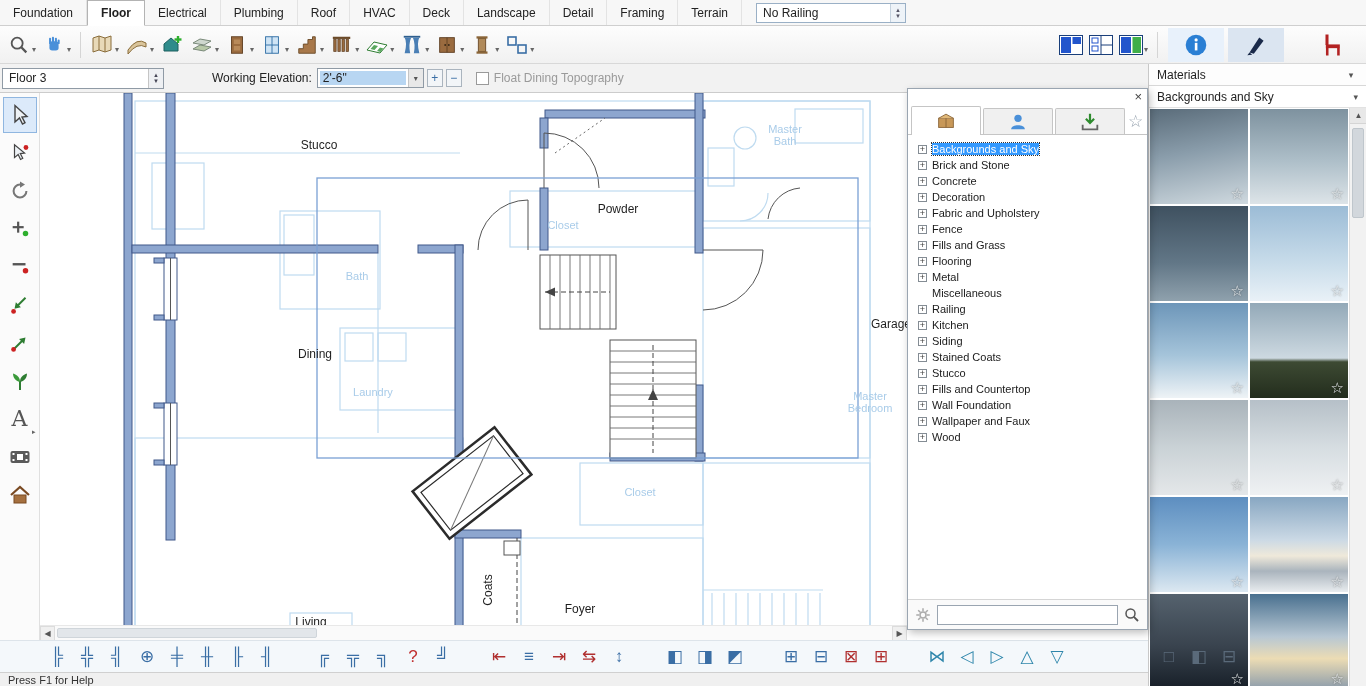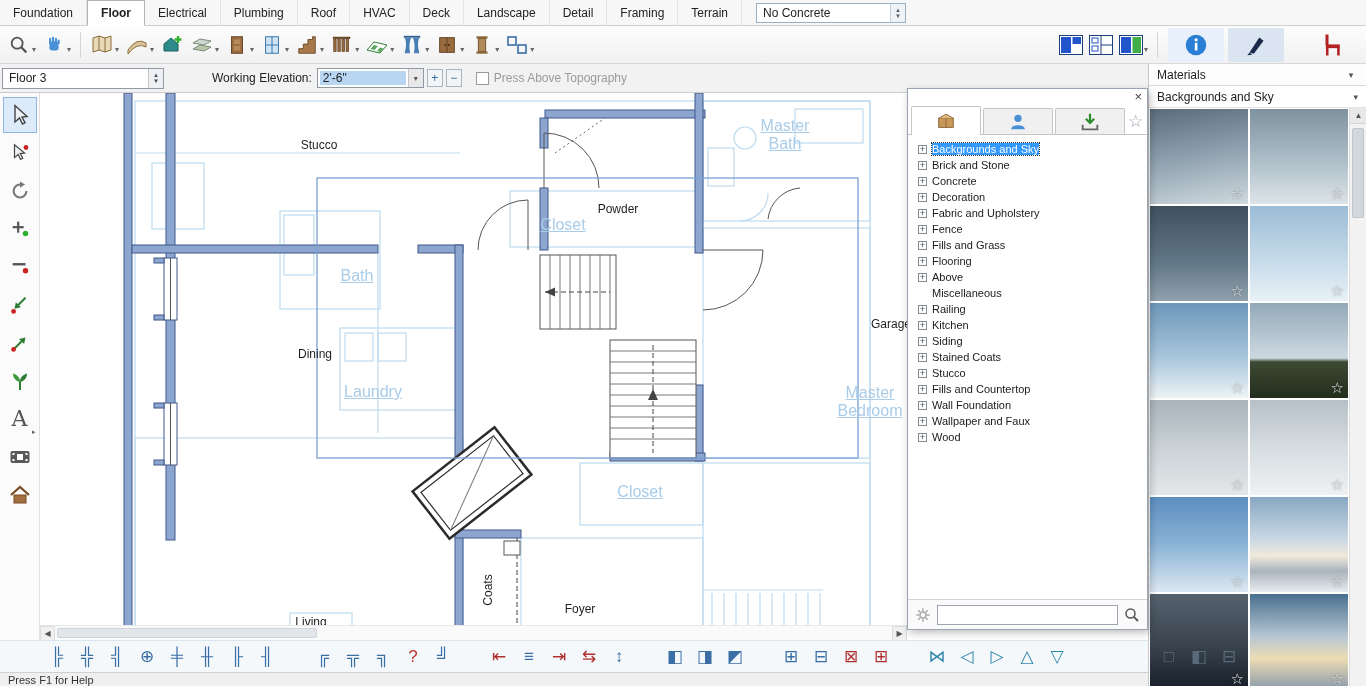--- a/index.html
+++ b/index.html
@@ -43,21 +43,21 @@
   .main{position:absolute;left:0;top:93px;width:1148px;height:547px;display:flex;}
   .lefttools{width:40px;background:#fbfbfb;border-right:1px solid #e0e0e0;padding-top:2px;}
   .ltile{width:34px;height:36px;margin:2px auto;display:flex;align-items:center;justify-content:center;position:relative;}
   .ltile.active{background:#dceafa;border:1px solid #8fb6e0;}
   .ltile .sub{position:absolute;right:1px;bottom:1px;font-size:7px;color:#666;}
   .canvas{position:relative;flex:1;background:#fff;overflow:hidden;}
   .canvas svg.plan{position:absolute;left:0;top:0;}
   .labels{position:absolute;left:0;top:0;width:100%;height:100%;pointer-events:none;}
   .clabel{position:absolute;transform:translate(-50%,-50%);white-space:pre-line;text-align:center;}
   .clabel.room{color:#1f1f1f;font-size:12px;}
-  .clabel.faded{color:#a9cce9;font-size:16px;text-decoration:underline;}
+  .clabel.faded{color:#a9cce9;font-size:11px;}
   .hscroll{position:absolute;left:0;bottom:0;width:867px;height:15px;background:#fafafa;border-top:1px solid #e8e8e8;display:flex;align-items:center;}
   .hscroll .arr{width:15px;height:15px;display:flex;align-items:center;justify-content:center;font-size:8px;color:#555;background:#f0f0f0;border:1px solid #dcdcdc;}
   .hscroll .track{flex:1;height:100%;position:relative;}
   .hscroll .hthumb{position:absolute;left:2px;top:2px;width:260px;height:10px;background:#e2e6ea;border:1px solid #cfd5da;border-radius:2px;}
 
   
   .fad{stroke:#bfdbf0;fill:none;stroke-width:1.2;}
   .fadl{stroke:#bfdbf0;stroke-width:1.2;}
   .wall{fill:#8da6cf;stroke:#40598a;stroke-width:1;}
   .winfr{fill:#fff;stroke:#40598a;stroke-width:1;}
@@ -121,21 +121,21 @@
         <div class="mtab">Plumbing</div>
         <div class="mtab">Roof</div>
         <div class="mtab">HVAC</div>
         <div class="mtab">Deck</div>
         <div class="mtab">Landscape</div>
         <div class="mtab">Detail</div>
         <div class="mtab">Framing</div>
         <div class="mtab">Terrain</div>
       </div>
     <div class="combo">
-      <span class="cval">No Concrete</span>
+      <span class="cval">No Railing</span>
       <span class="spin">
           <span>▲</span>
           <span>▼</span>
         </span>
     </div>
   </div>
 
   <div class="toolbar">
     <span class="tico">
         <svg width="22" height="22" viewBox="0 0 24 24">
@@ -324,21 +324,21 @@
     </div>
     <span class="wel-label">Working Elevation:</span>
     <div class="elevbox">
       <span class="eval">2'-6"</span>
       <span class="drop">▾</span>
     </div>
     <span class="pmbtn">+</span>
     <span class="pmbtn">−</span>
     <span class="chkwrap">
       <span class="chk"></span>
-      <span>Press Above Topography</span>
+      <span>Float Dining Topography</span>
     </span>
   </div>
 
   <div class="main">
     <div class="lefttools">
       <div class="ltile active">
           <svg width="24" height="24" viewBox="0 0 24 24">
             <path d="M7 2.5 L7 19 L11.5 15 L14.5 21 L17 19.8 L14 14 L19 13.5 Z" fill="#eef2f6" stroke="#444" stroke-width="1.4"></path>
           </svg>
         </div>
@@ -607,21 +607,21 @@
         <div class="trow">
           <span class="expander">+</span>
           <span class="tlabel">Fills and Grass</span>
         </div>
         <div class="trow">
           <span class="expander">+</span>
           <span class="tlabel">Flooring</span>
         </div>
         <div class="trow">
           <span class="expander">+</span>
-          <span class="tlabel">Above</span>
+          <span class="tlabel">Metal</span>
         </div>
         <div class="trow">
           <span class="expander hidden">+</span>
           <span class="tlabel">Miscellaneous</span>
         </div>
         <div class="trow">
           <span class="expander">+</span>
           <span class="tlabel">Railing</span>
         </div>
         <div class="trow">

